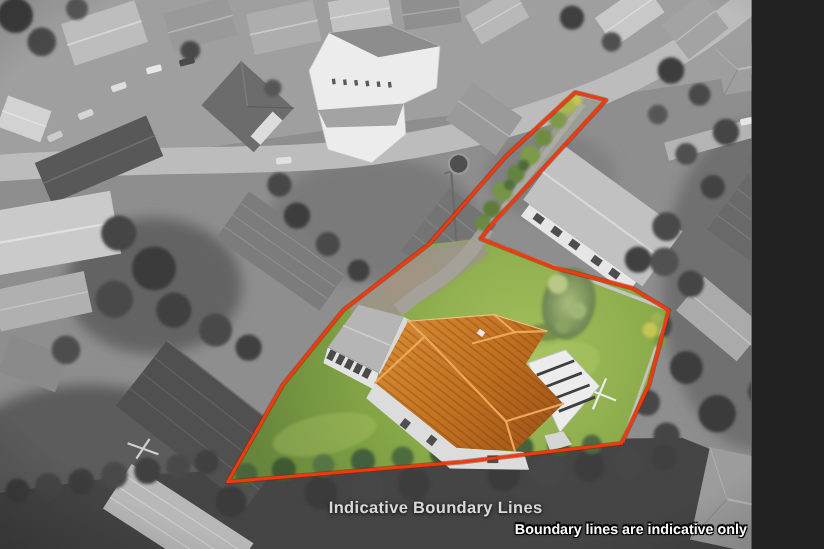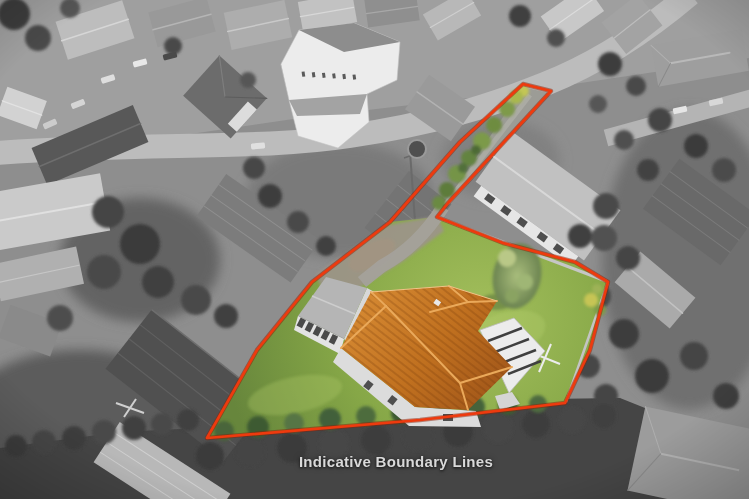--- a/index.html
+++ b/index.html
@@ -1,16 +1,16 @@
 <!DOCTYPE html>
 <html><head>
 <meta charset="utf-8">
 <style>
   html,body{margin:0;padding:0;background:#222;}
-  .stage{position:relative;width:749px;height:499px;overflow:hidden;background:#8e8e8e;
+  .stage{position:relative;width:683px;height:499px;overflow:hidden;background:#8e8e8e;
          font-family:"Liberation Sans","DejaVu Sans",sans-serif;}
   .stage svg{position:absolute;left:0;top:0;}
   .caption-center{
     position:absolute;left:396px;top:453px;transform:translateX(-50%);
     color:#d9d9d9;font-size:15px;font-weight:600;letter-spacing:.3px;white-space:nowrap;
     text-shadow:0 1px 3px rgba(0,0,0,.75), 0 0 6px rgba(0,0,0,.4);}
   .caption-corner{
     position:absolute;right:4px;top:473px;
     color:#ffffff;font-size:13px;font-weight:700;white-space:nowrap;
     text-shadow:-1px -1px 0 #000,1px -1px 0 #000,-1px 1px 0 #000,1px 1px 0 #000,0 0 3px #000;}
@@ -426,13 +426,14 @@
 
   <g>
     <polygon class="bUnder" points="523,84 551,91 448,203 437,217 503,243 575,262 608,282 590,350 565,403 420,420 207,438 257,350 312,282 390,222 460,142"></polygon>
     <polygon class="bLine" points="523,84 551,91 448,203 437,217 503,243 575,262 608,282 590,350 565,403 420,420 207,438 257,350 312,282 390,222 460,142"></polygon>
   </g>
 
   <rect x="0" y="0" width="749" height="499" fill="url(#vg)"></rect>
 </svg>
 
 <div class="caption-center">Indicative Boundary Lines</div>
+<div class="caption-corner">Boundary lines are indicative only</div>
 </div>
 
 </body></html>

